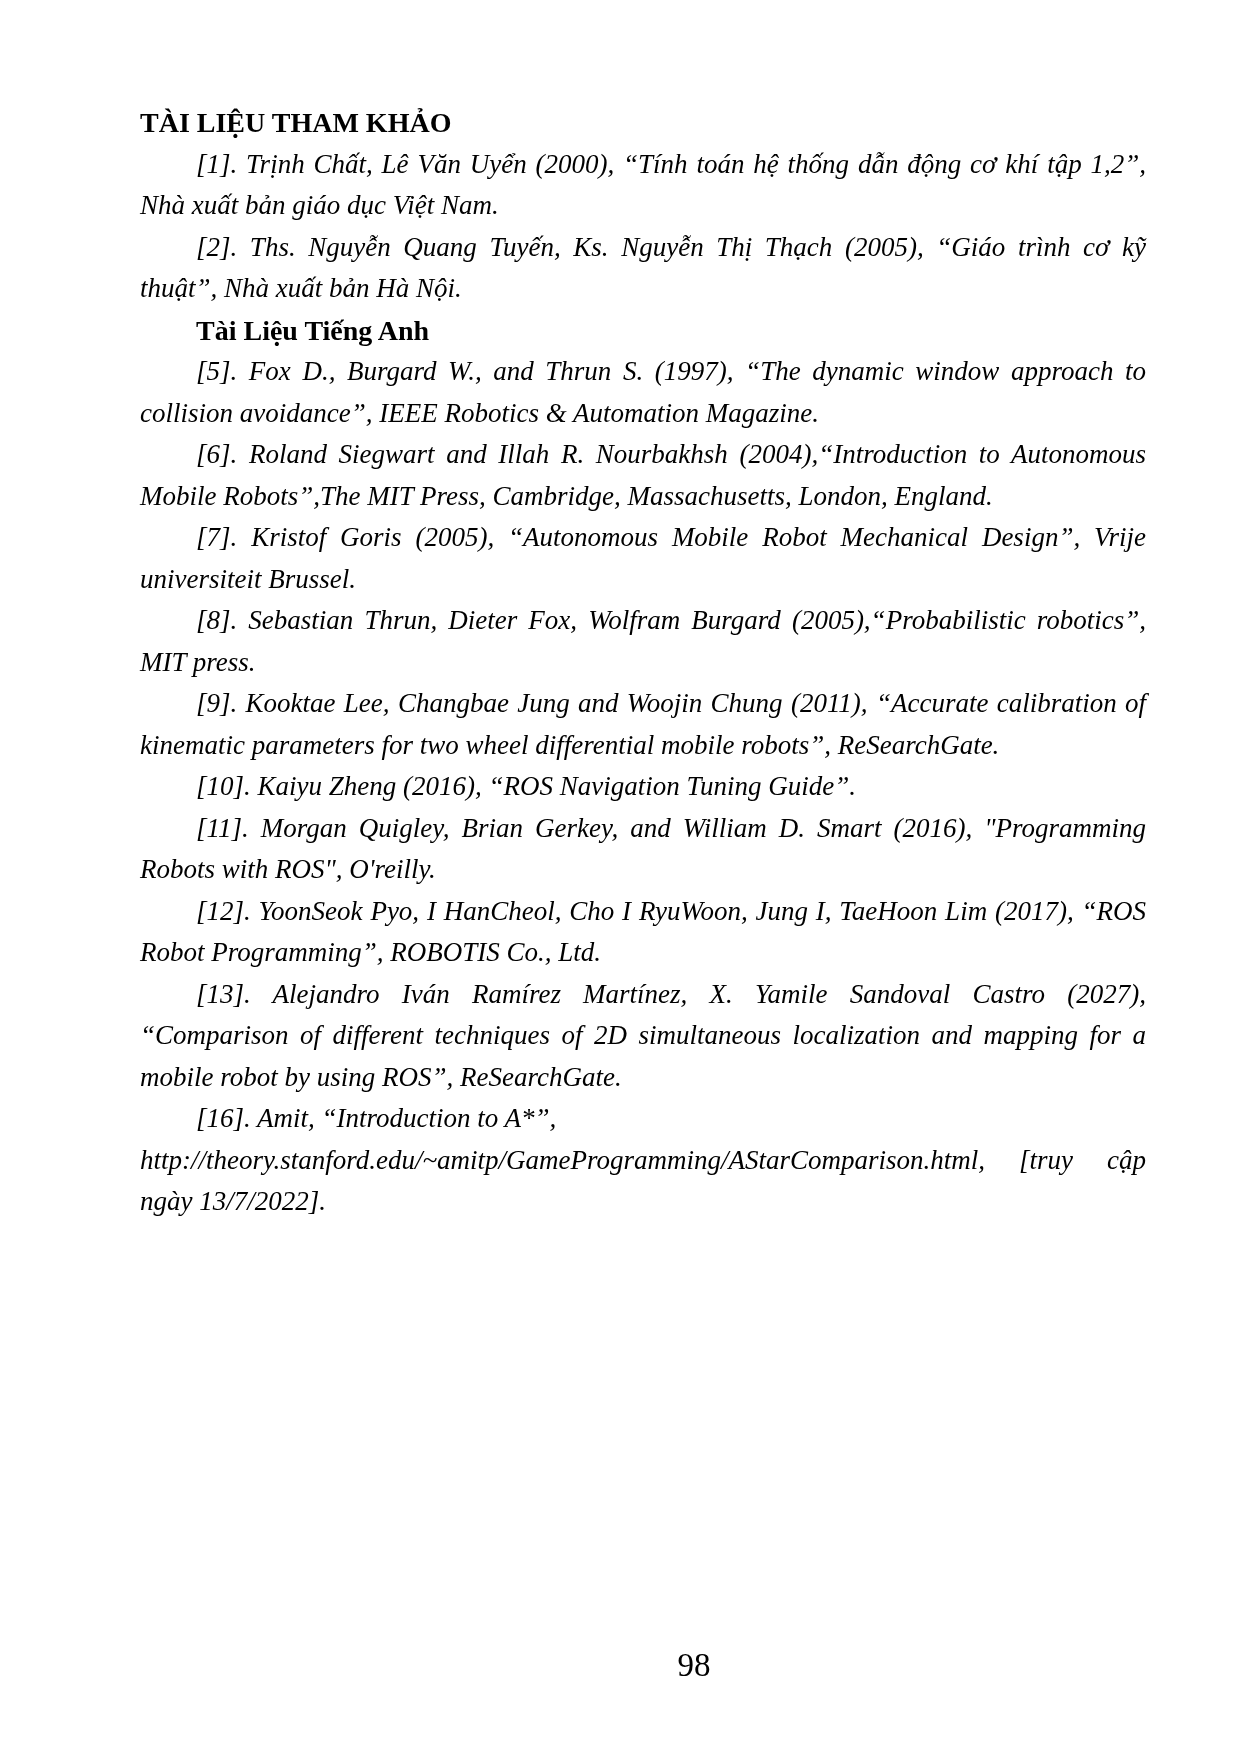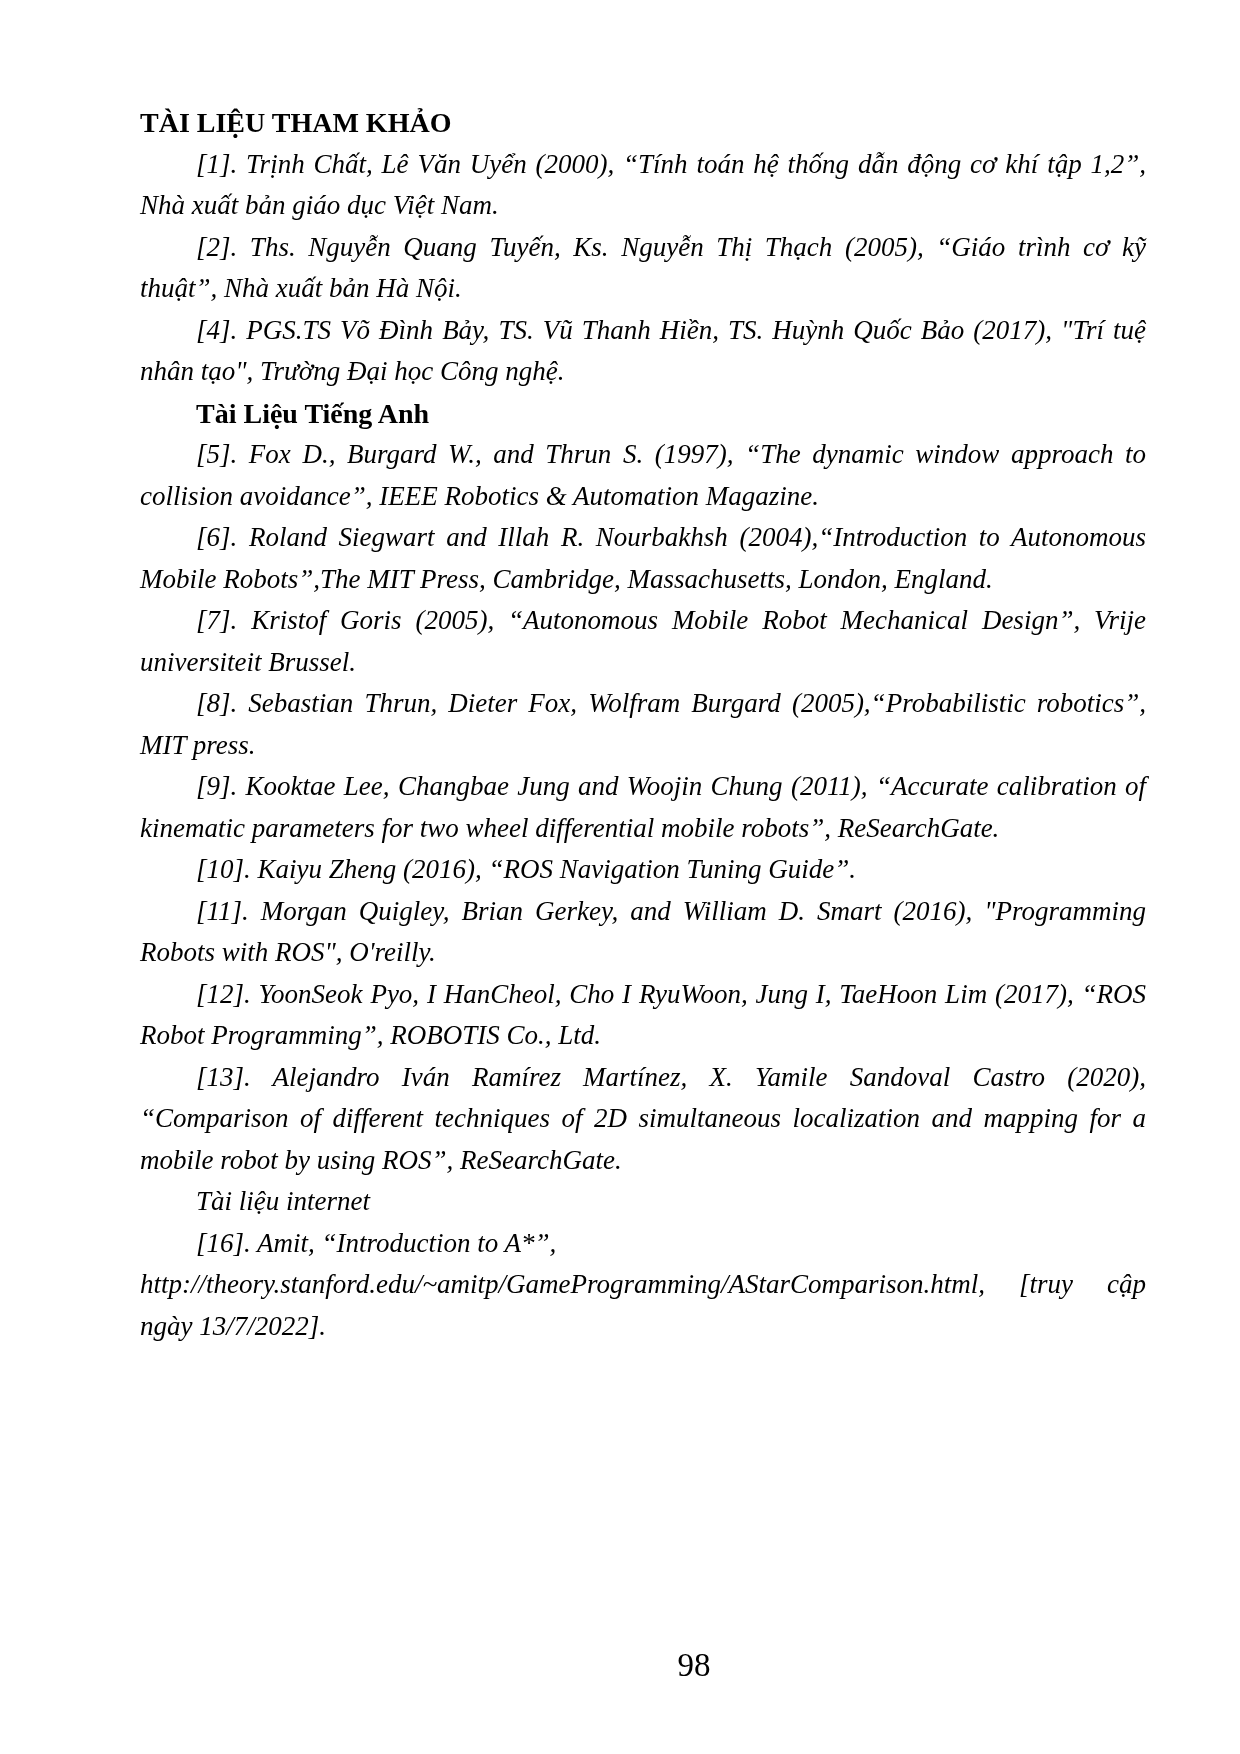--- a/index.html
+++ b/index.html
@@ -69,30 +69,28 @@
 </style>
 </head>
 <body>
 
 <div class="page">
   <div class="content">
     <div class="doc-title">TÀI LIỆU THAM KHẢO</div>
     <div id="sections">
         <p class="entry">[1]. Trịnh Chất, Lê Văn Uyển (2000), “Tính toán hệ thống dẫn động cơ khí tập 1,2”, Nhà xuất bản giáo dục Việt Nam.</p>
         <p class="entry">[2]. Ths. Nguyễn Quang Tuyến, Ks. Nguyễn Thị Thạch (2005), “Giáo trình cơ kỹ thuật”, Nhà xuất bản Hà Nội.</p>
-        <p class="entry">[4]. PGS.TS Võ Đình Bảy, TS. Vũ Thanh Hiền, TS. Huỳnh Quốc Bảo (2017), "Trí tuệ nhân tạo", Trường Đại học Công nghệ.</p>
         <div class="sec-heading bold">Tài Liệu Tiếng Anh</div>
         <p class="entry">[5]. Fox D., Burgard W., and Thrun S. (1997), “The dynamic window approach to collision avoidance”, IEEE Robotics &amp; Automation Magazine.</p>
         <p class="entry">[6]. Roland Siegwart and Illah R. Nourbakhsh (2004),“Introduction to Autonomous Mobile Robots”,The MIT Press, Cambridge, Massachusetts, London, England.</p>
         <p class="entry">[7]. Kristof Goris (2005), “Autonomous Mobile Robot Mechanical Design”, Vrije universiteit Brussel.</p>
         <p class="entry">[8]. Sebastian Thrun, Dieter Fox, Wolfram Burgard (2005),“Probabilistic robotics”, MIT press.</p>
         <p class="entry">[9]. Kooktae Lee, Changbae Jung and Woojin Chung (2011), “Accurate calibration of kinematic parameters for two wheel differential mobile robots”, ReSearchGate.</p>
         <p class="entry">[10]. Kaiyu Zheng (2016), “ROS Navigation Tuning Guide”.</p>
         <p class="entry">[11]. Morgan Quigley, Brian Gerkey, and William D. Smart (2016), "Programming Robots with ROS", O'reilly.</p>
         <p class="entry">[12]. YoonSeok Pyo, I HanCheol, Cho I RyuWoon, Jung I, TaeHoon Lim (2017), “ROS Robot Programming”, ROBOTIS Co., Ltd.</p>
-        <p class="entry">[13]. Alejandro Iván Ramírez Martínez, X. Yamile Sandoval Castro (2020), “Comparison of different techniques of 2D simultaneous localization and mapping for a mobile robot by using ROS”, ReSearchGate.</p>
-        <div class="sec-heading italic">Tài liệu internet</div>
+        <p class="entry">[13]. Alejandro Iván Ramírez Martínez, X. Yamile Sandoval Castro (2027), “Comparison of different techniques of 2D simultaneous localization and mapping for a mobile robot by using ROS”, ReSearchGate.</p>
         <p class="entry">[16]. Amit, “Introduction to A*”,</p>
         <p class="entry no-indent">http://theory.stanford.edu/~amitp/GameProgramming/AStarComparison.html, [truy cập ngày 13/7/2022].</p>
       </div>
   </div>
   <div class="page-number">98</div>
 </div>
 
 </body></html>

